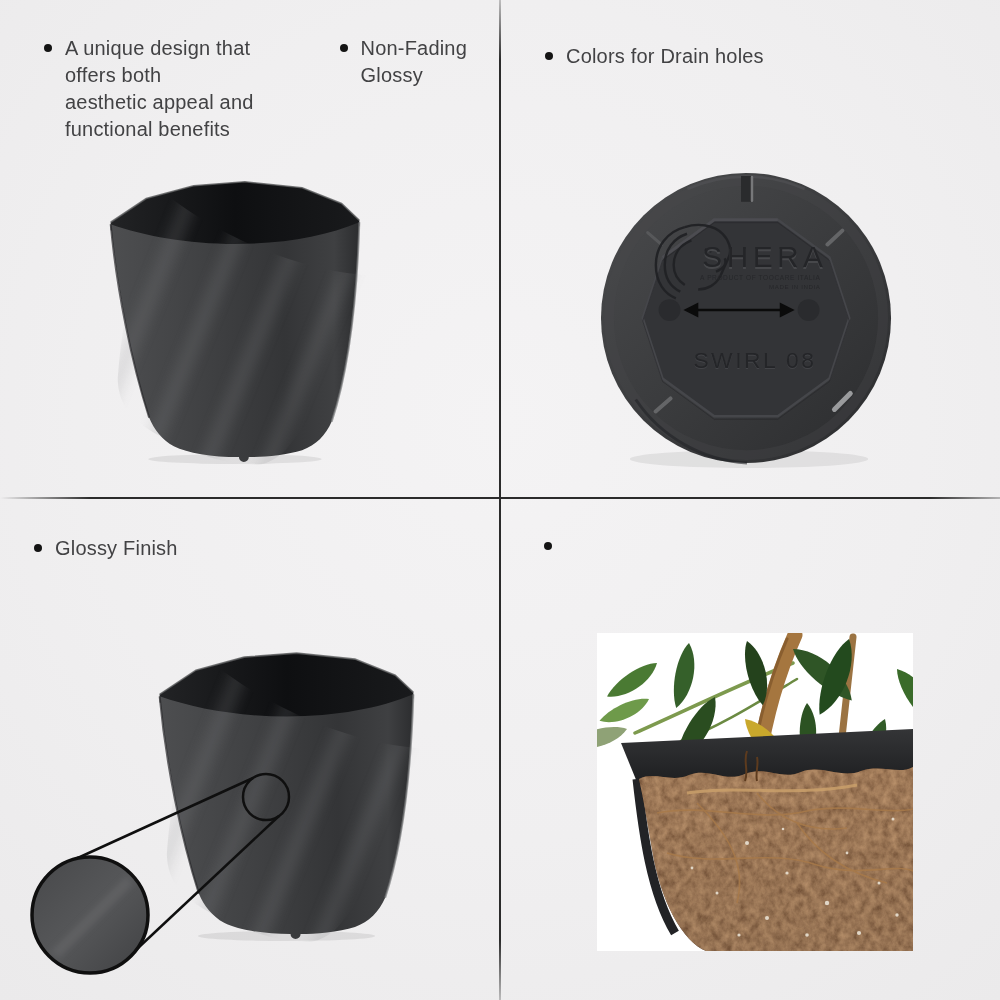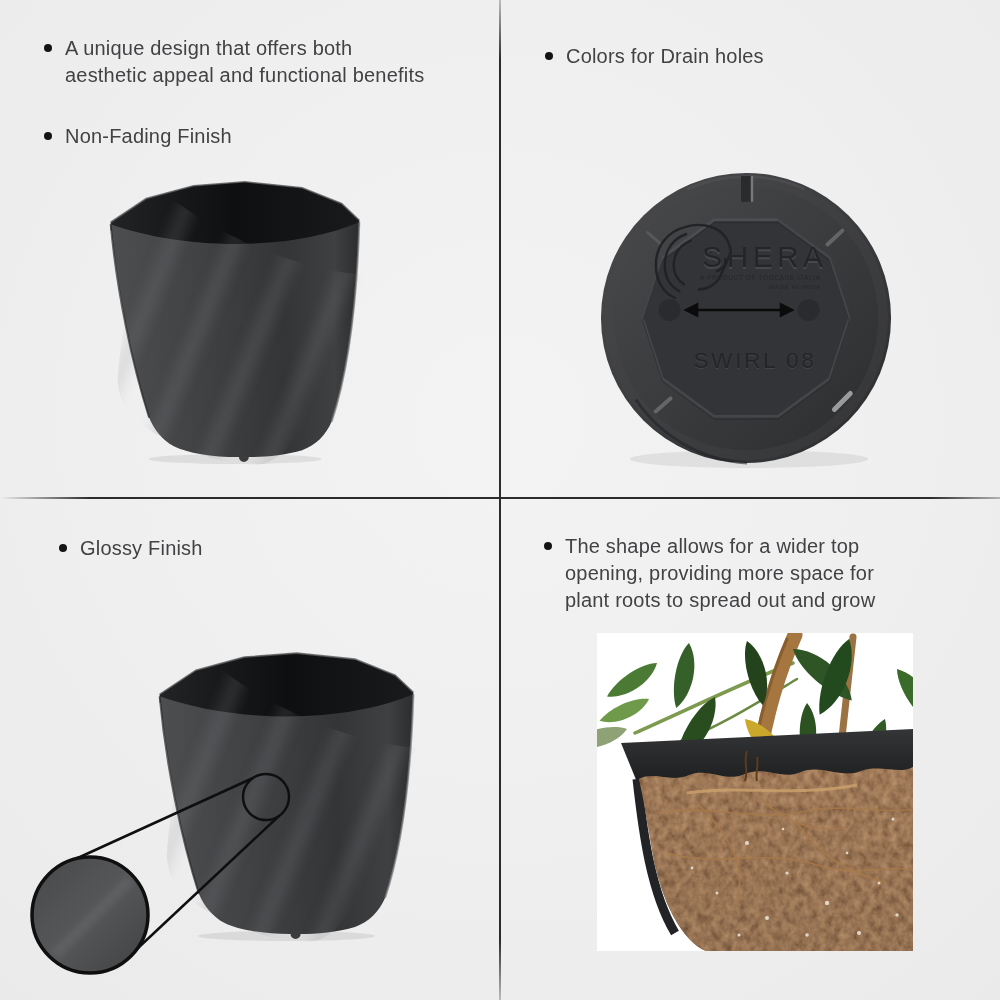--- a/index.html
+++ b/index.html
@@ -10,21 +10,21 @@
   }
   .abs{position:absolute;}
   .divider-v{
     left:499px;top:0;width:2px;height:1000px;
     background:linear-gradient(180deg, rgba(43,43,43,.25) 0%, #2b2b2b 6%, #2b2b2b 94%, rgba(43,43,43,.25) 100%);
   }
   .divider-h{
     top:497px;left:0;width:1000px;height:2px;
     background:linear-gradient(90deg, rgba(43,43,43,0) 0%, #2b2b2b 9%, #2b2b2b 93%, rgba(43,43,43,.3) 100%);
   }
-  .bullets{display:flex;flex-direction:column;gap:34px;}
+  .bullets{display:flex;gap:34px;}
   .bullet{display:flex;gap:13px;align-items:flex-start;}
   .dot{flex:none;width:8px;height:8px;border-radius:50%;background:#141414;margin-top:9px;}
   .btext{
     font-size:20px;line-height:27px;color:#424244;letter-spacing:.2px;
     white-space:pre-line;
   }
   .photo{
     left:597px;top:633px;width:316px;height:318px;background:#ffffff;overflow:hidden;
   }
   .photo svg{display:block;}
@@ -111,21 +111,21 @@
 
   <section>
     <div class="abs bullets" style="left:44px;top:35px;width:430px">
       <div class="bullet">
         <span class="dot"></span>
         <span class="btext">A unique design that offers both
 aesthetic appeal and functional benefits</span>
       </div>
       <div class="bullet">
         <span class="dot"></span>
-        <span class="btext">Non-Fading Finish</span>
+        <span class="btext">Non-Fading Glossy</span>
       </div>
     </div>
     <svg class="abs" style="left:92px;top:169px" width="286" height="296" viewBox="0 0 280 300" xmlns="http://www.w3.org/2000/svg" xmlns:xlink="http://www.w3.org/1999/xlink">
       <use xlink:href="#swirl-pot" href="#swirl-pot" width="280" height="300"></use>
     </svg>
   </section>
 
   <section>
     <div class="abs bullets" style="left:545px;top:43px;width:430px">
       <div class="bullet">
@@ -178,21 +178,21 @@
         </g>
       </g>
       <g font-family="Liberation Sans, sans-serif">
         <text x="158" y="199.5" text-anchor="middle" font-size="23" letter-spacing="2.5" fill="#45464a" opacity=".9">SWIRL 08</text>
         <text x="158" y="198" text-anchor="middle" font-size="23" letter-spacing="2.5" fill="#242528">SWIRL 08</text>
       </g>
     </svg>
   </section>
 
   <section>
-    <div class="abs bullets" style="left:59px;top:535px;width:400px">
+    <div class="abs bullets" style="left:34px;top:535px;width:400px">
       <div class="bullet">
         <span class="dot"></span>
         <span class="btext">Glossy Finish</span>
       </div>
     </div>
     <svg class="abs" style="left:0;top:500px" width="500" height="500" viewBox="0 0 500 500" xmlns="http://www.w3.org/2000/svg" xmlns:xlink="http://www.w3.org/1999/xlink">
       <use xlink:href="#swirl-pot" href="#swirl-pot" x="140" y="140" width="293" height="302"></use>
       <g stroke="#0f0f0f">
         <circle cx="266" cy="297" r="23" fill="none" stroke-width="2.5"></circle>
         <line x1="58" y1="367" x2="253" y2="278" stroke-width="2.5"></line>
@@ -200,23 +200,20 @@
         <circle cx="90" cy="415" r="58" fill="url(#zoomG)" stroke-width="3.5"></circle>
         <line x1="55" y1="455" x2="130" y2="380" stroke="#6a6b6d" stroke-width="10" opacity=".5" filter="url(#soft2)"></line>
       </g>
     </svg>
   </section>
 
   <section>
     <div class="abs bullets" style="left:544px;top:533px;width:430px">
       <div class="bullet">
         <span class="dot"></span>
-        <span class="btext">The shape allows for a wider top
-opening, providing more space for
-plant roots to spread out and grow</span>
       </div>
     </div>
     <div class="abs photo">
       <svg width="316" height="318" viewBox="0 0 316 318" xmlns="http://www.w3.org/2000/svg" xmlns:xlink="http://www.w3.org/1999/xlink">
         <g fill="none" stroke-linecap="round">
           <path d="M196 30 C150 48 96 74 38 100" stroke="#7d9a4e" stroke-width="3.5"></path>
           <path d="M200 46 C160 70 120 95 84 108" stroke="#6b8a42" stroke-width="2.5"></path>
           <path d="M240 150 C244 110 250 60 256 4" stroke="#9b7342" stroke-width="7"></path>
           <path d="M158 152 C162 120 172 60 198 2" stroke="#a5763f" stroke-width="15"></path>
           <path d="M152 150 C156 118 166 62 190 6" stroke="#7d5429" stroke-width="3" opacity=".7"></path>

